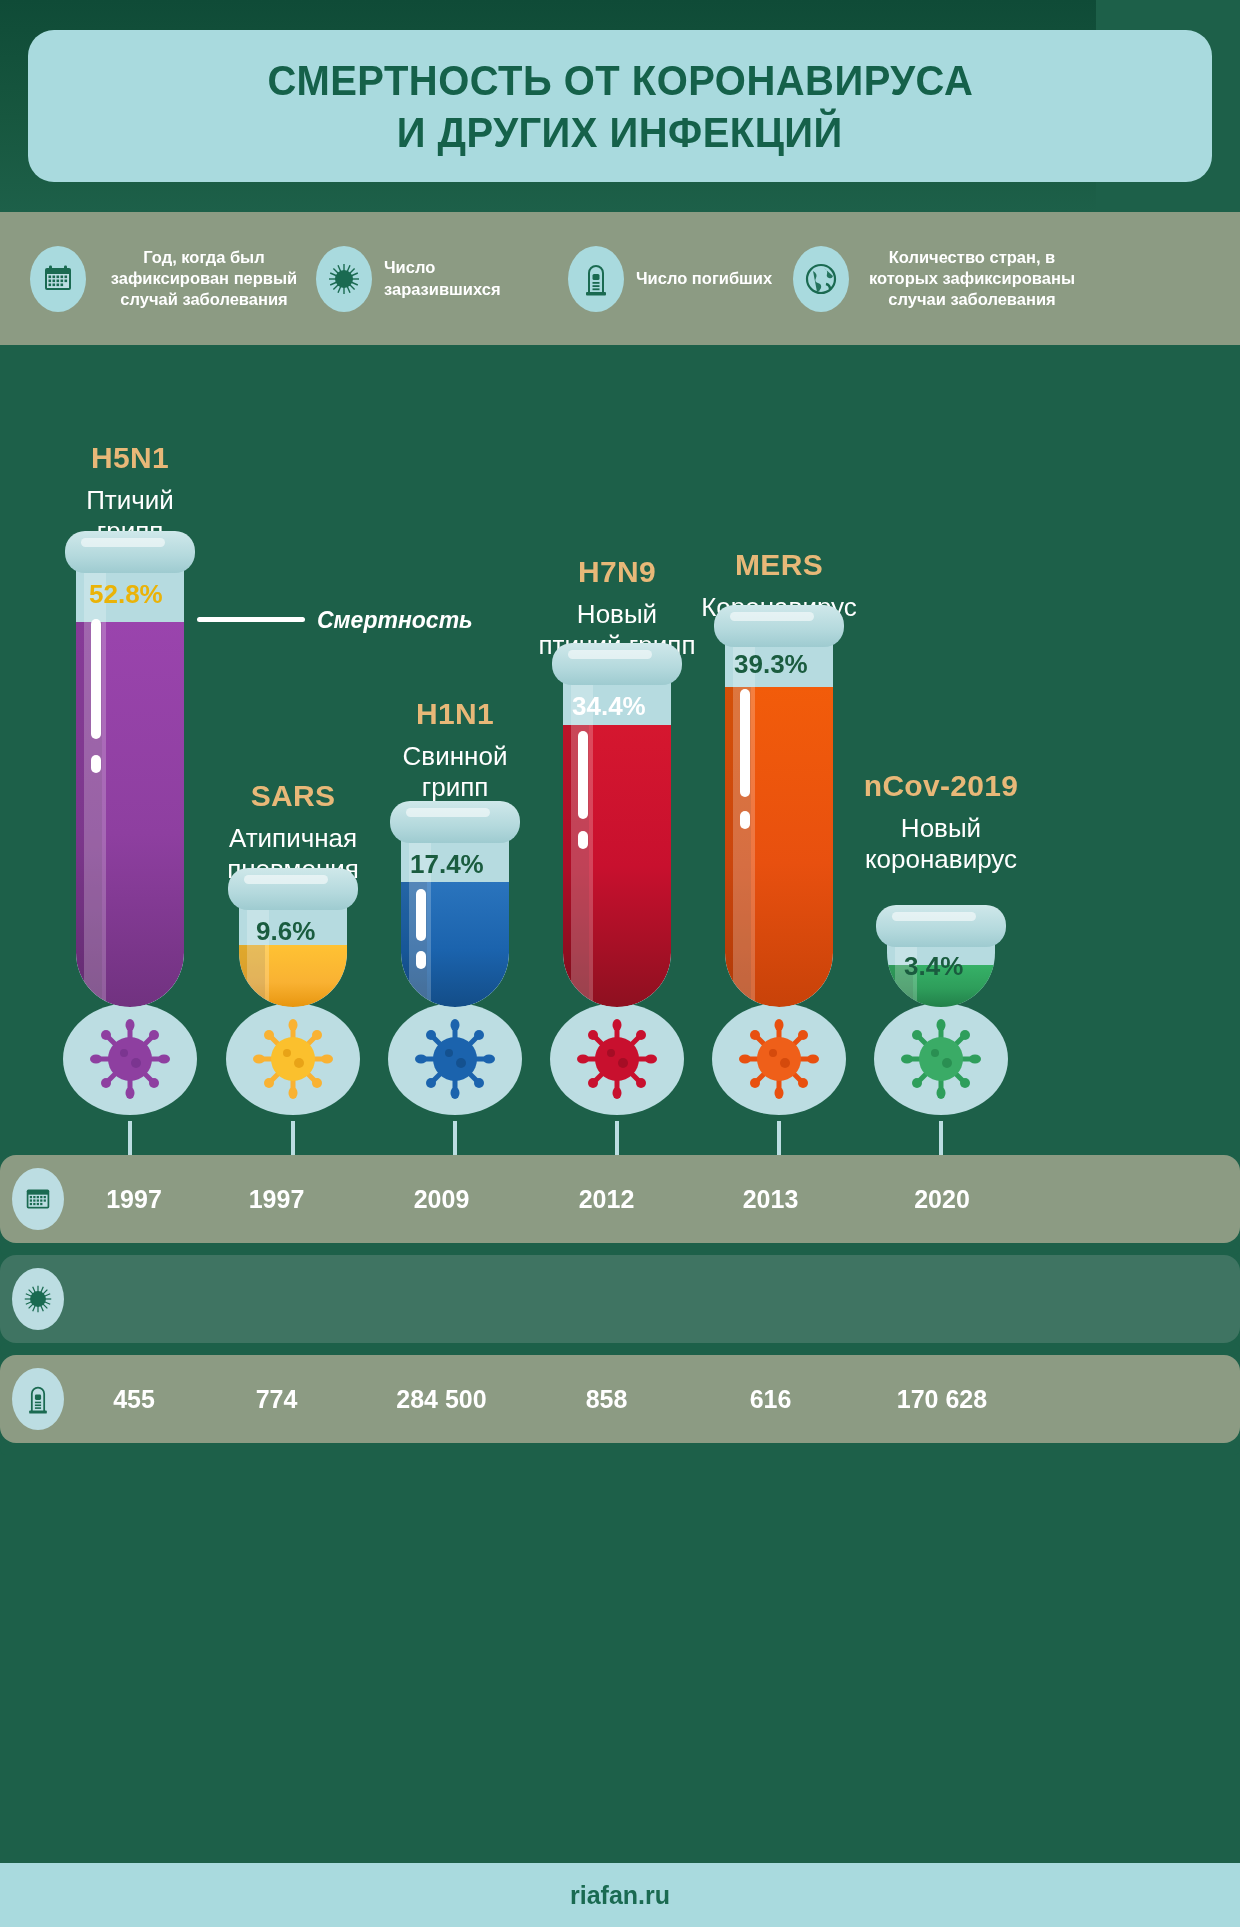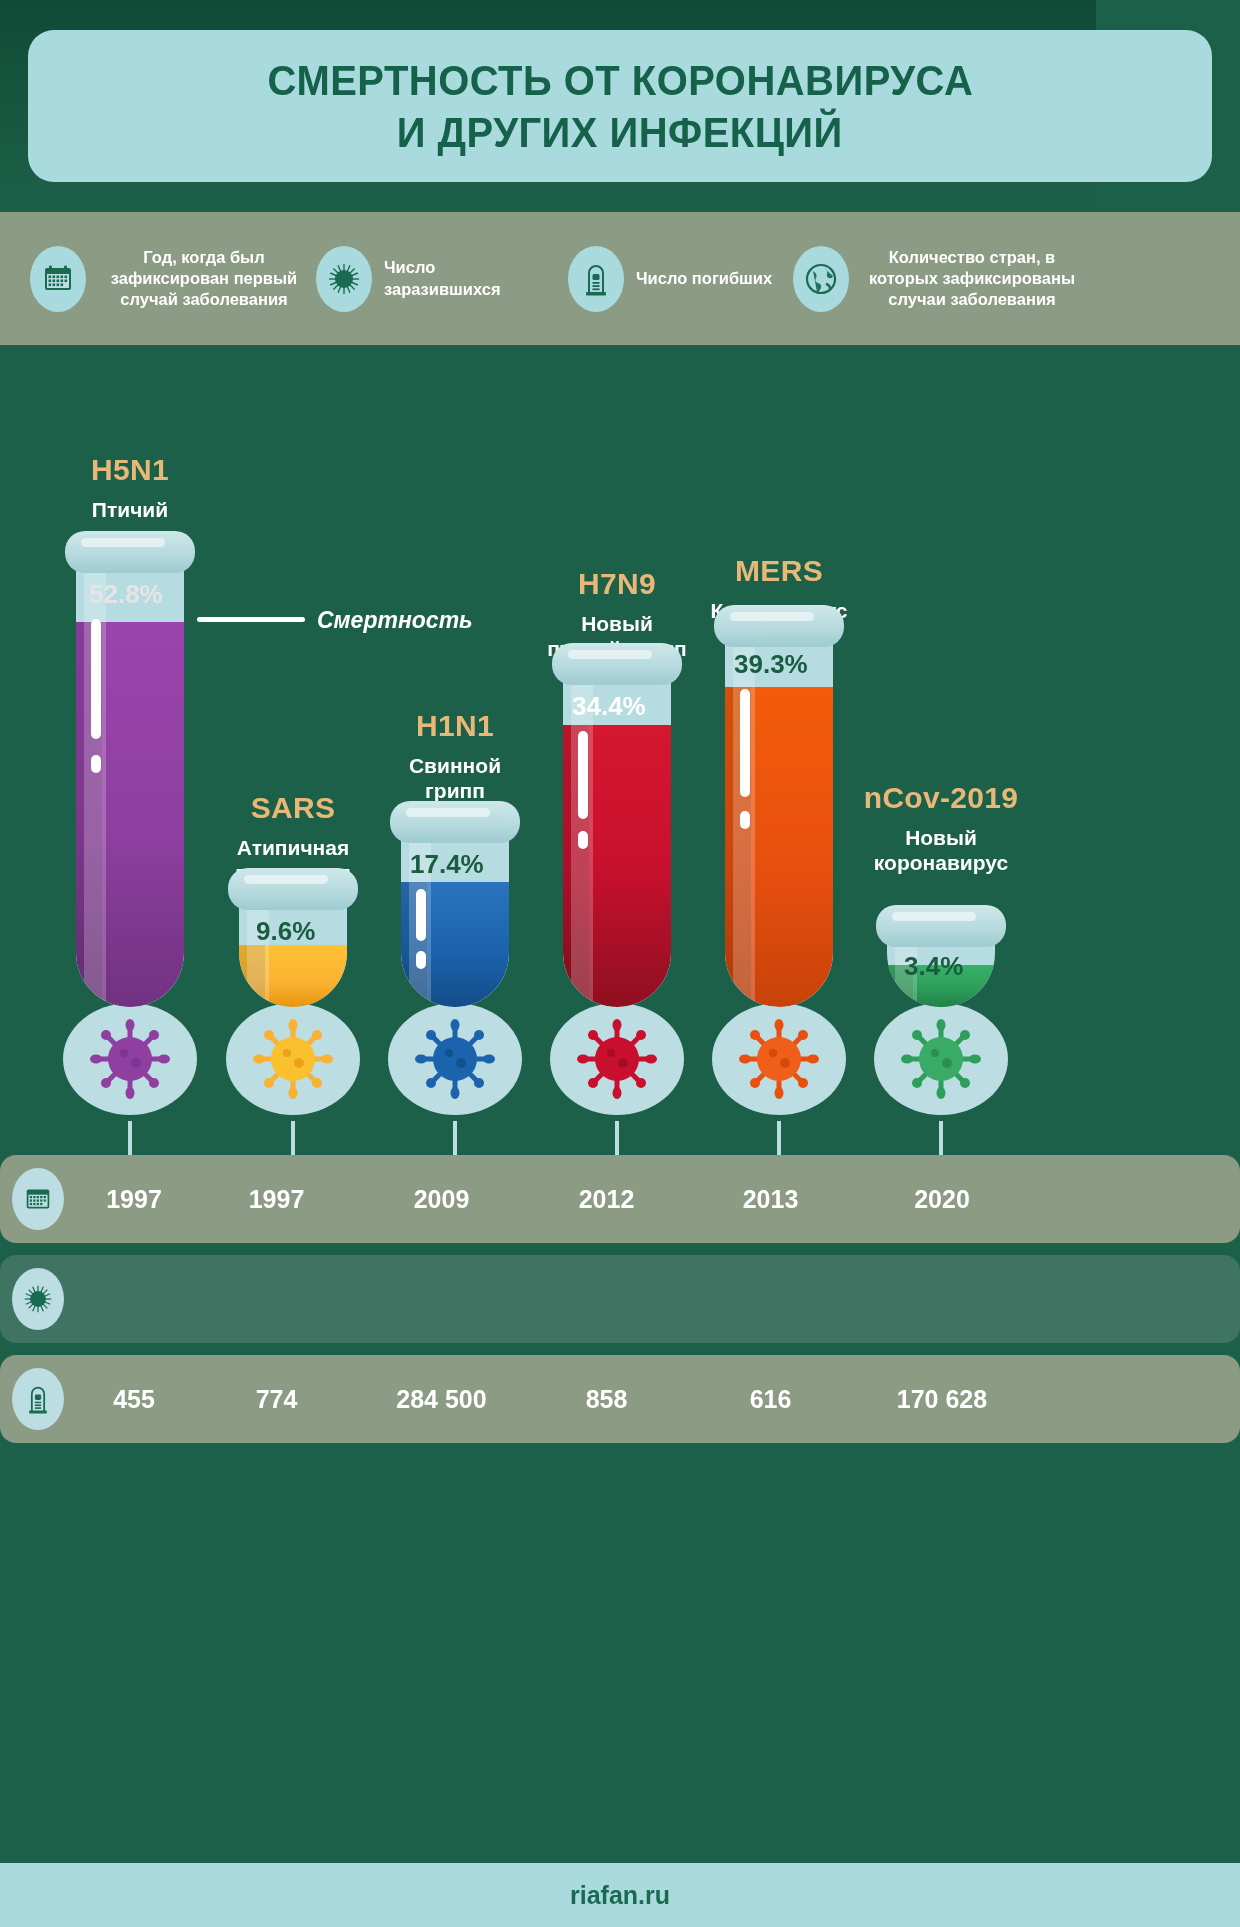--- a/index.html
+++ b/index.html
@@ -103,22 +103,22 @@
   .col-code {
     color: #e8b878;
     font-weight: bold;
     font-size: 30px;
     letter-spacing: 0.3px;
     line-height: 1.1;
     margin-bottom: 11px;
   }
   .col-name {
     color: #ffffff;
-    font-weight: bold;
-    font-size: 21px;
+    font-weight: normal;
+    font-size: 26px;
     line-height: 1.2;
   }
 
   
   .tube-wrap { position: absolute; bottom: 148px; left: 20px; width: 130px; }
   .tube-cap {
     position: relative;
     width: 130px; height: 42px;
     background: linear-gradient(180deg,#cfe8ea 0%, #b4d9dd 60%, #9ecbd0 100%);
     border-radius: 20px;
@@ -381,21 +381,21 @@
     </div>
 
     <div class="tube-wrap">
       <div class="tube-cap"></div>
       <div class="tube-body" style="height:442px;">
         <div class="tube-glass-shine"></div>
         <div class="tube-fill" style="height:385px;background:linear-gradient(180deg,#9a44ad 0%,#8e3fa0 55%,#713280 100%);"></div>
       </div>
       <div class="tube-mark" style="top:88px;height:120px;"></div>
       <div class="tube-dot" style="top:224px;"></div>
-      <div class="pct" style="left:24px;top:48px;color:#e5e5e5;">52.8%</div>
+      <div class="pct" style="left:24px;top:48px;color:#eab308;">52.8%</div>
     </div>
 
     <div class="death-line" style="left:152px;bottom:533px;width:108px;"></div>
     <div class="death-label" style="left:272px;bottom:521px;">Смертность</div>
 
     <div class="virus-bubble">
       <svg width="92" height="92" viewBox="0 0 92 92">
         <g stroke="#8e3fa0" stroke-width="5" stroke-linecap="round">
           <line x1="46" y1="46" x2="46" y2="14"></line>
             <line x1="46" y1="46" x2="68" y2="24"></line>

